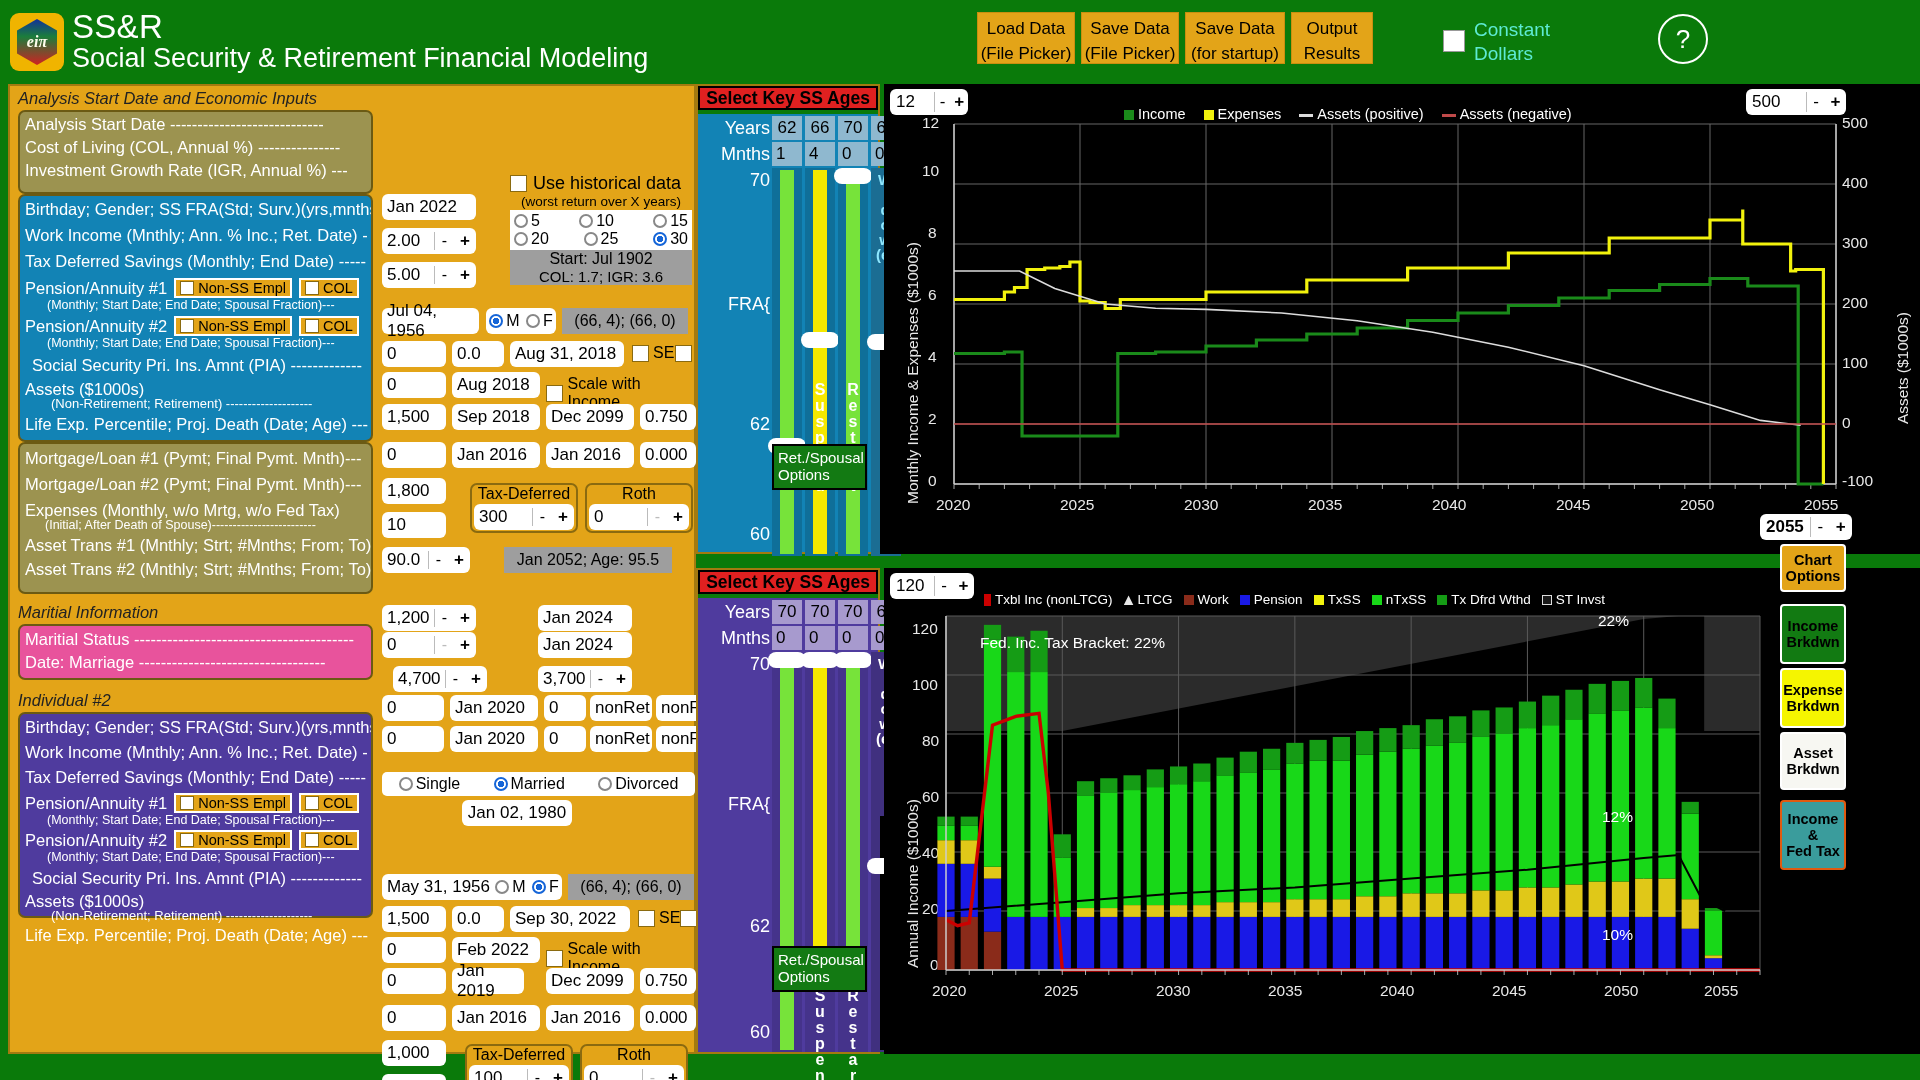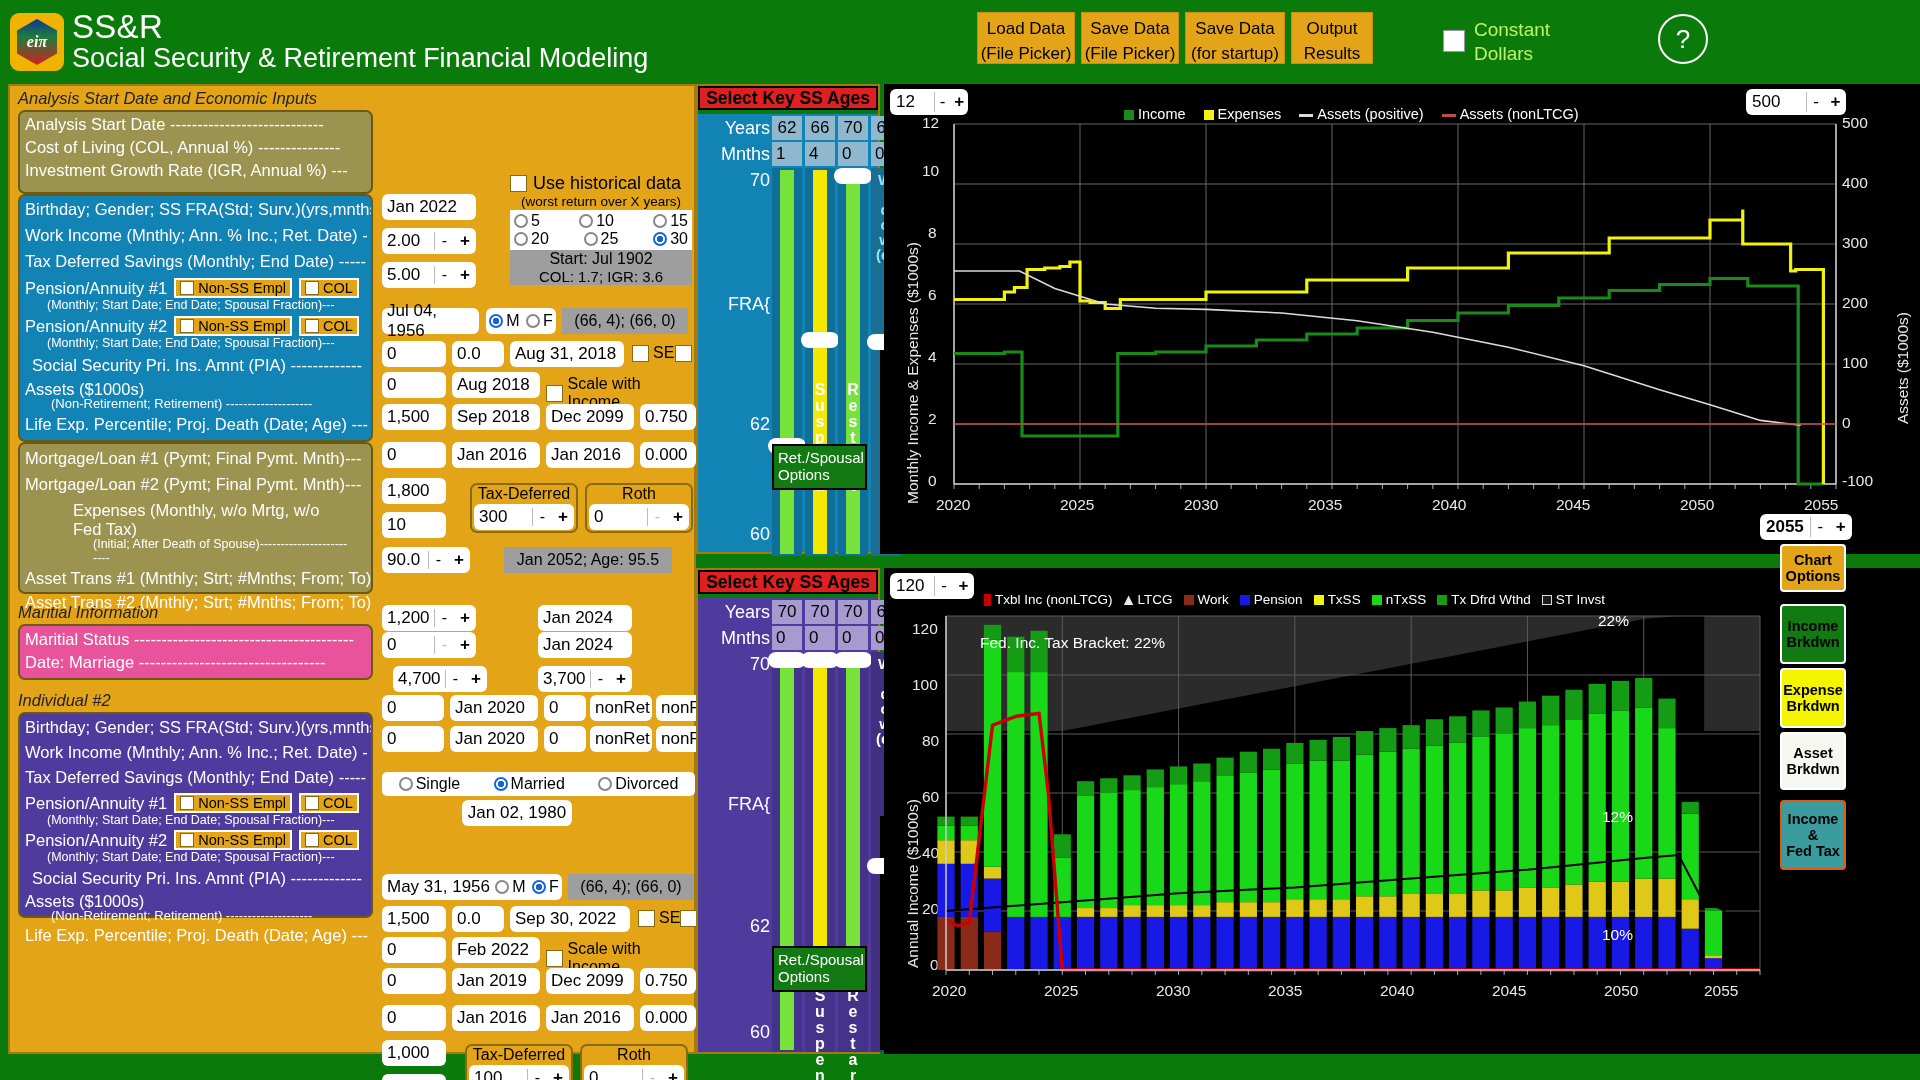--- a/index.html
+++ b/index.html
@@ -21,21 +21,21 @@
 
   .npv-box { position:absolute; left:733px; top:6px; width:143px; height:62px;
              border:2px solid #fff; background:#0a6a0a; color:#fff; padding:1px 4px; }
   .npv-box .npv-title { font-size:14.5px; font-weight:bold; text-decoration:underline; text-align:center; }
   .npv-box .npv-row { font-size:14px; margin-top:2px; }
 
   .tbtn { position:absolute; top:12px; height:52px; background:#e3a418; border:1px solid #c98e10;
           color:#000; font-size:17px; text-align:center; line-height:1.45; padding-top:4px; cursor:pointer; }
 
   .cd-check { position:absolute; left:1443px; top:30px; width:22px; height:22px; background:#fff; border:1px solid #999; }
-  .cd-label { position:absolute; left:1474px; top:18px; color:#bef264; font-size:19px; line-height:1.25; }
+  .cd-label { position:absolute; left:1474px; top:18px; color:#5eead4; font-size:19px; line-height:1.25; }
 
   .help-btn { position:absolute; left:1658px; top:14px; width:50px; height:50px; border-radius:50%;
               border:2px solid #fff; color:#fff; font-size:26px; display:flex; align-items:center; justify-content:center; cursor:pointer; }
 
   
   .left { position:absolute; left:8px; top:84px; width:688px; height:970px; background:#e3a418;
           border:2px solid #a37a10; }
   .sec-hdr { font-style:italic; font-size:16.5px; color:#222; padding:3px 8px 2px 8px; }
   .grp { margin:0 8px; border:2px solid #6b5a13; border-radius:7px; }
   .grp.olive { background:#9c9350; }
@@ -349,21 +349,21 @@
     <div class="fld spin" style="left:372px;top:461px;width:88px;">
       <span class="val">90.0</span>
       <span class="mn">-</span>
       <span class="pl">+</span>
       </div>
     <div class="grey-box" style="left:494px;top:461px;width:168px;height:26px;">Jan 2052; Age: 95.5</div>
 
     <div class="grp olive" style="width:355px; height:152px; position:relative;">
       <div class="lbl" style="padding-top:5px;">Mortgage/Loan #1 (Pymt; Final Pymt. Mnth)---</div>
       <div class="lbl" style="padding-top:6px;">Mortgage/Loan #2 (Pymt; Final Pymt. Mnth)---</div>
-      <div style="padding:6px 22px 0 5px; color:#fff;margin-left:48px;">
+      <div style="padding:6px 22px 0 5px; color:#fff;">
         <div style="font-size:16.5px;">Expenses (Monthly,  w/o Mrtg,  w/o Fed Tax)</div>
         <div style="font-size:12.5px; margin-left:20px; margin-top:-2px;">(Initial; After Death of Spouse)-------------------------</div>
       </div>
       <div class="lbl" style="padding-top:4px;">Asset Trans #1 (Mnthly; Strt; #Mnths; From; To)-</div>
       <div class="lbl" style="padding-top:4px;">Asset Trans #2 (Mnthly; Strt; #Mnths; From; To)-</div>
     </div>
 
     <div class="fld spin" style="left:372px;top:519px;width:94px;">
       <span class="val">1,200</span>
       <span class="mn">-</span>
@@ -529,21 +529,21 @@
         <span>Feb 2022</span>
       </div>
     <div style="position:absolute;left:536px;top:854px;display:flex;align-items:center;gap:5px;">
         <span class="chk"></span>
         <span style="font-size:16px;color:#000;">Scale with Income</span>
       </div>
 
     <div class="fld" style="left:372px;top:882px;width:64px;">
         <span>0</span>
       </div>
-    <div class="fld" style="left:442px;top:882px;width:88px;">
+    <div class="fld" style="left:442px;top:882px;width:72px;justify-content:center;">
         <span>Jan 2019</span>
       </div>
     <div class="fld" style="left:536px;top:882px;width:88px;">
         <span>Dec 2099</span>
       </div>
     <div class="fld" style="left:630px;top:882px;width:56px;">
         <span>0.750</span>
       </div>
 
     <div class="fld" style="left:372px;top:919px;width:64px;">
@@ -687,21 +687,21 @@
     <div class="spinbox" style="left:862px; top:5px; width:100px;">
       <span class="val" style="min-width:60px;">500</span>
       <span class="mn">-</span>
       <span class="pl">+</span>
     </div>
 
     <div class="legend" style="left:240px; top:22px;">
       <span><span class="sw" style="background:#1a8a1a;"></span><span>Income</span></span>
       <span><span class="sw" style="background:#f2f20d;"></span><span>Expenses</span></span>
       <span><span class="ln" style="background:#dcdcdc;"></span><span>Assets (positive)</span></span>
-      <span><span class="ln" style="background:#c04a4a;"></span><span>Assets (nonLTCG)</span></span>
+      <span><span class="ln" style="background:#c04a4a;"></span><span>Assets (negative)</span></span>
     </div>
 
     <div class="axis-lbl rot" style="left:20px; top:420px;">Monthly Income &amp; Expenses ($1000s)</div>
     <div class="axis-lbl rot" style="left:1010px; top:340px;">Assets ($1000s)</div>
 
     <div class="axis-lbl" style="left:38px; top:30px;">12</div>
     <div class="axis-lbl" style="left:38px; top:78px;">10</div>
     <div class="axis-lbl" style="left:44px; top:140px;">8</div>
     <div class="axis-lbl" style="left:44px; top:202px;">6</div>
     <div class="axis-lbl" style="left:44px; top:264px;">4</div>

